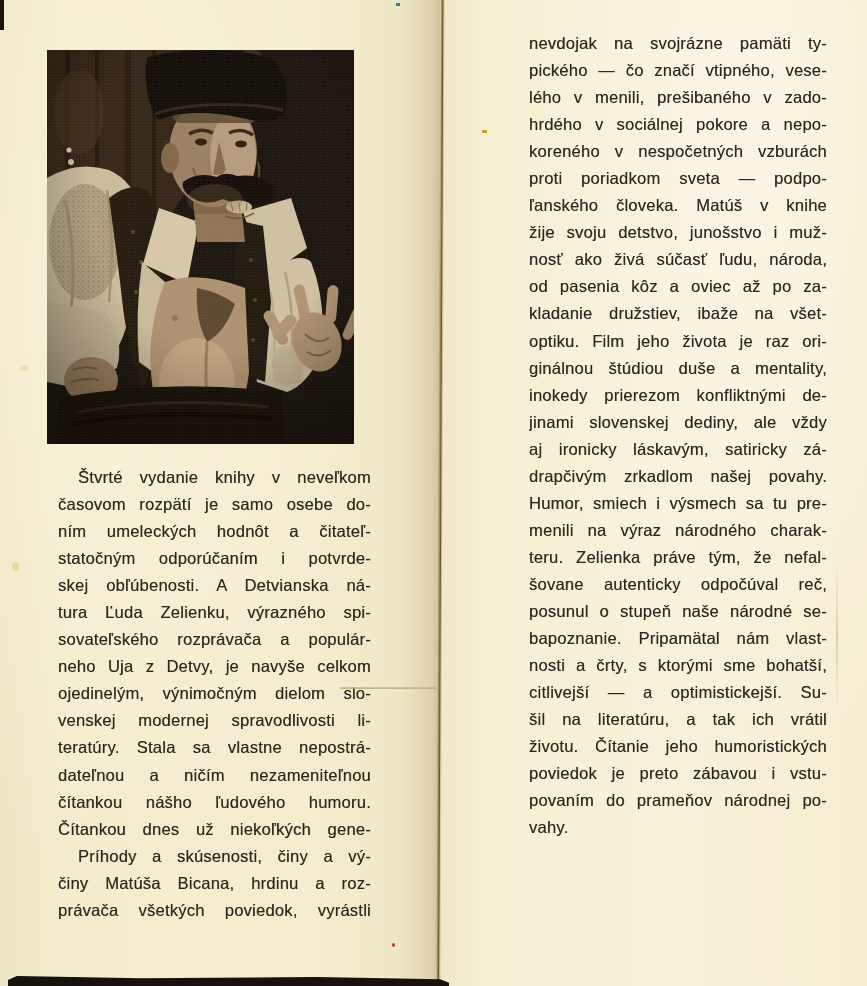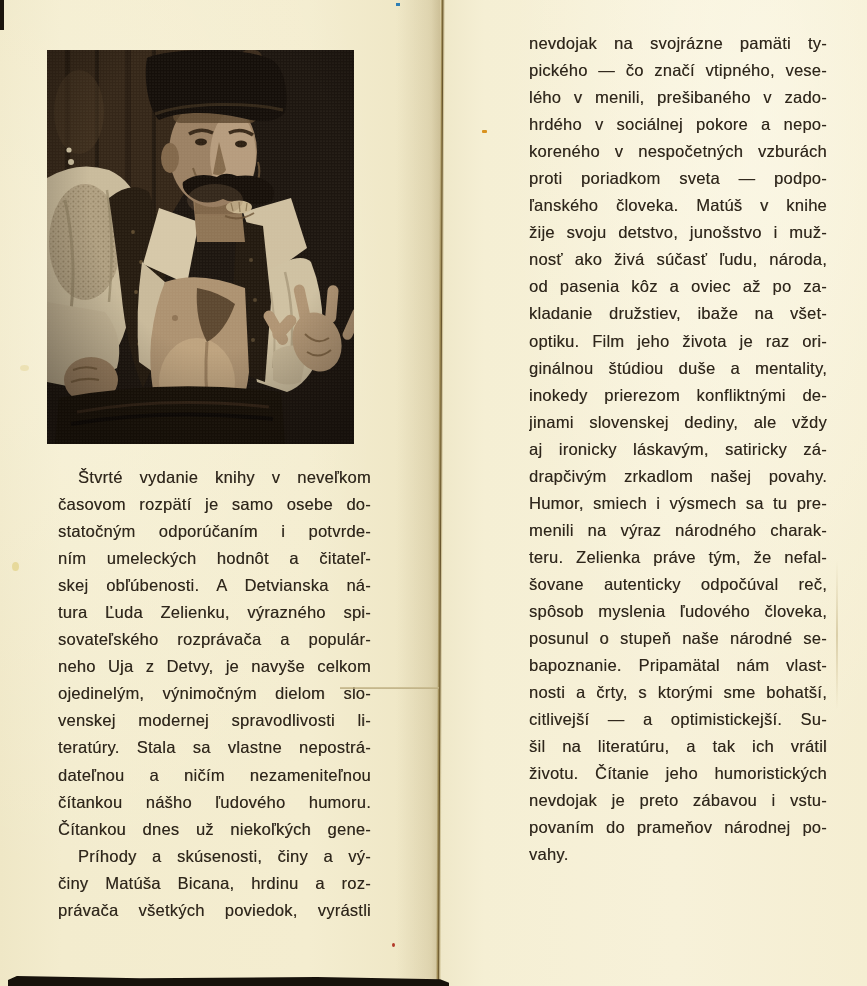--- a/index.html
+++ b/index.html
@@ -176,22 +176,22 @@
       <path d="M-12,-8 Q0,4 12,-4 M-10,10 Q2,18 14,8" stroke="#7d6344" stroke-width="2" fill="none"></path>
     </g>
 
     <rect x="0" y="0" width="307" height="394" fill="url(#ht)" opacity=".16"></rect>
     <rect x="0" y="0" width="307" height="394" fill="url(#vg)"></rect>
   </svg>
 
   <div class="col col-left">
       <div class="line indent"><span>Štvrté vydanie knihy v neveľkom</span></div>
       <div class="line"><span>časovom rozpätí je samo osebe do-</span></div>
+      <div class="line"><span>ním umeleckých hodnôt a čitateľ-</span></div>
       <div class="line"><span>statočným odporúčaním i potvrde-</span></div>
-      <div class="line"><span>ním umeleckých hodnôt a čitateľ-</span></div>
       <div class="line"><span>skej obľúbenosti. A Detvianska ná-</span></div>
       <div class="line"><span>tura Ľuda Zelienku, výrazného spi-</span></div>
       <div class="line"><span>sovateľského rozprávača a populár-</span></div>
       <div class="line"><span>neho Uja z Detvy, je navyše celkom</span></div>
       <div class="line"><span>ojedinelým, výnimočným dielom slo-</span></div>
       <div class="line"><span>venskej modernej spravodlivosti li-</span></div>
       <div class="line"><span>teratúry. Stala sa vlastne nepostrá-</span></div>
       <div class="line"><span>dateľnou a ničím nezameniteľnou</span></div>
       <div class="line"><span>čítankou nášho ľudového humoru.</span></div>
       <div class="line"><span>Čítankou dnes už niekoľkých gene-</span></div>
@@ -214,28 +214,27 @@
       <div class="line"><span>optiku. Film jeho života je raz ori-</span></div>
       <div class="line"><span>ginálnou štúdiou duše a mentality,</span></div>
       <div class="line"><span>inokedy prierezom konfliktnými de-</span></div>
       <div class="line"><span>jinami slovenskej dediny, ale vždy</span></div>
       <div class="line"><span>aj ironicky láskavým, satiricky zá-</span></div>
       <div class="line"><span>drapčivým zrkadlom našej povahy.</span></div>
       <div class="line"><span>Humor, smiech i výsmech sa tu pre-</span></div>
       <div class="line"><span>menili na výraz národného charak-</span></div>
       <div class="line"><span>teru. Zelienka práve tým, že nefal-</span></div>
       <div class="line"><span>šovane autenticky odpočúval reč,</span></div>
-      <div class="line"><span>spôsob myslenia ľudového človeka,</span></div>
       <div class="line"><span>posunul o stupeň naše národné se-</span></div>
       <div class="line"><span>bapoznanie. Pripamätal nám vlast-</span></div>
       <div class="line"><span>nosti a črty, s ktorými sme bohatší,</span></div>
       <div class="line"><span>citlivejší — a optimistickejší. Su-</span></div>
       <div class="line"><span>šil na literatúru, a tak ich vrátil</span></div>
       <div class="line"><span>životu. Čítanie jeho humoristických</span></div>
-      <div class="line"><span>nevdojak je preto zábavou i vstu-</span></div>
+      <div class="line"><span>poviedok je preto zábavou i vstu-</span></div>
       <div class="line"><span>povaním do prameňov národnej po-</span></div>
       <div class="line end"><span>vahy.</span></div>
     </div>
 
   <div class="art edge-top-left"></div>
   <div class="art bottom-strip"></div>
   <div class="art speck-blue"></div>
   <div class="art speck-orange"></div>
   <div class="art speck-red"></div>
   <div class="art stain-yellow"></div>

